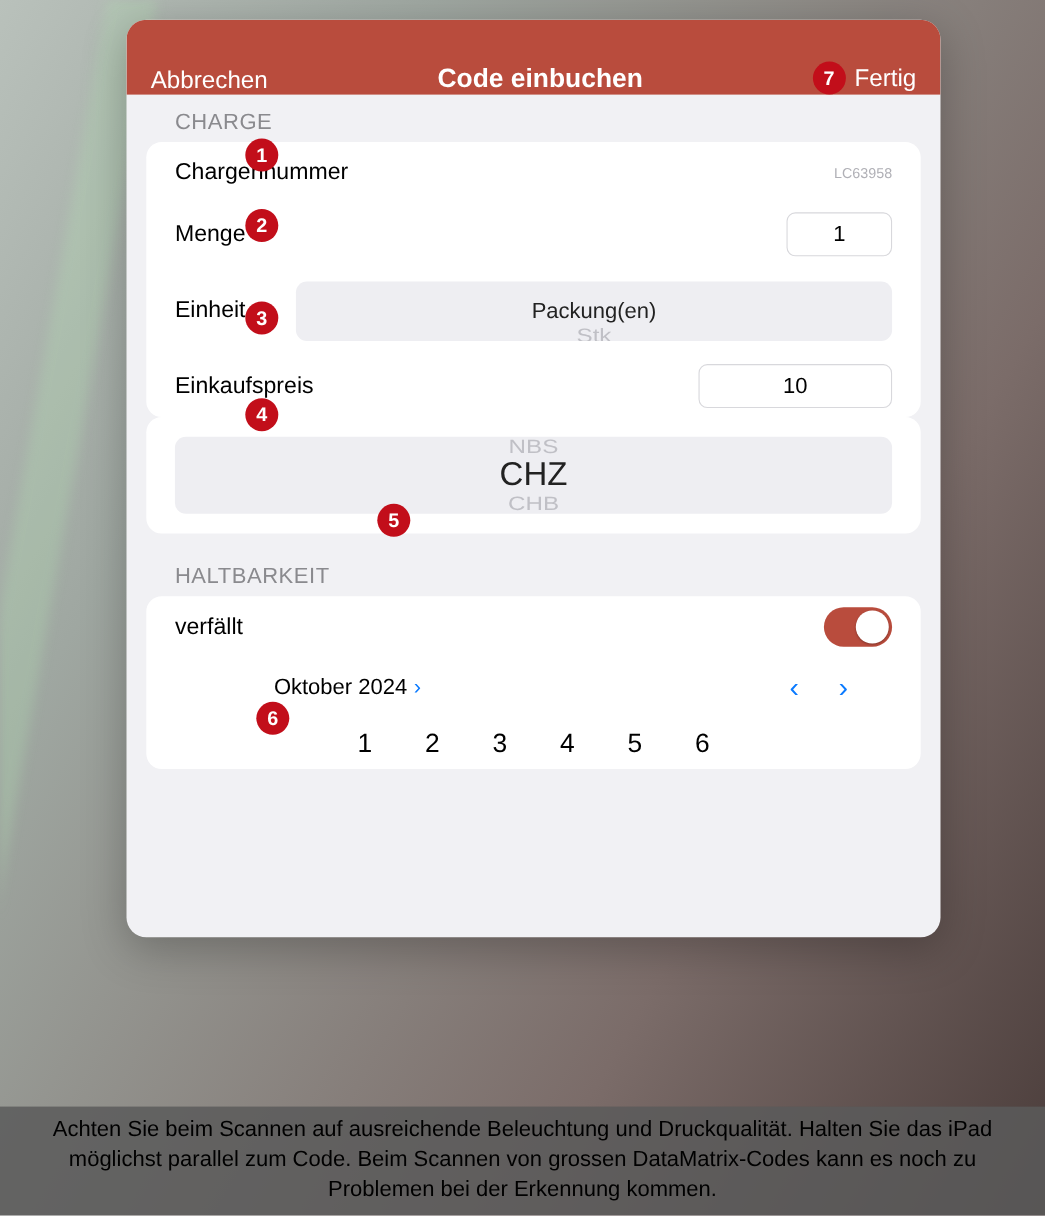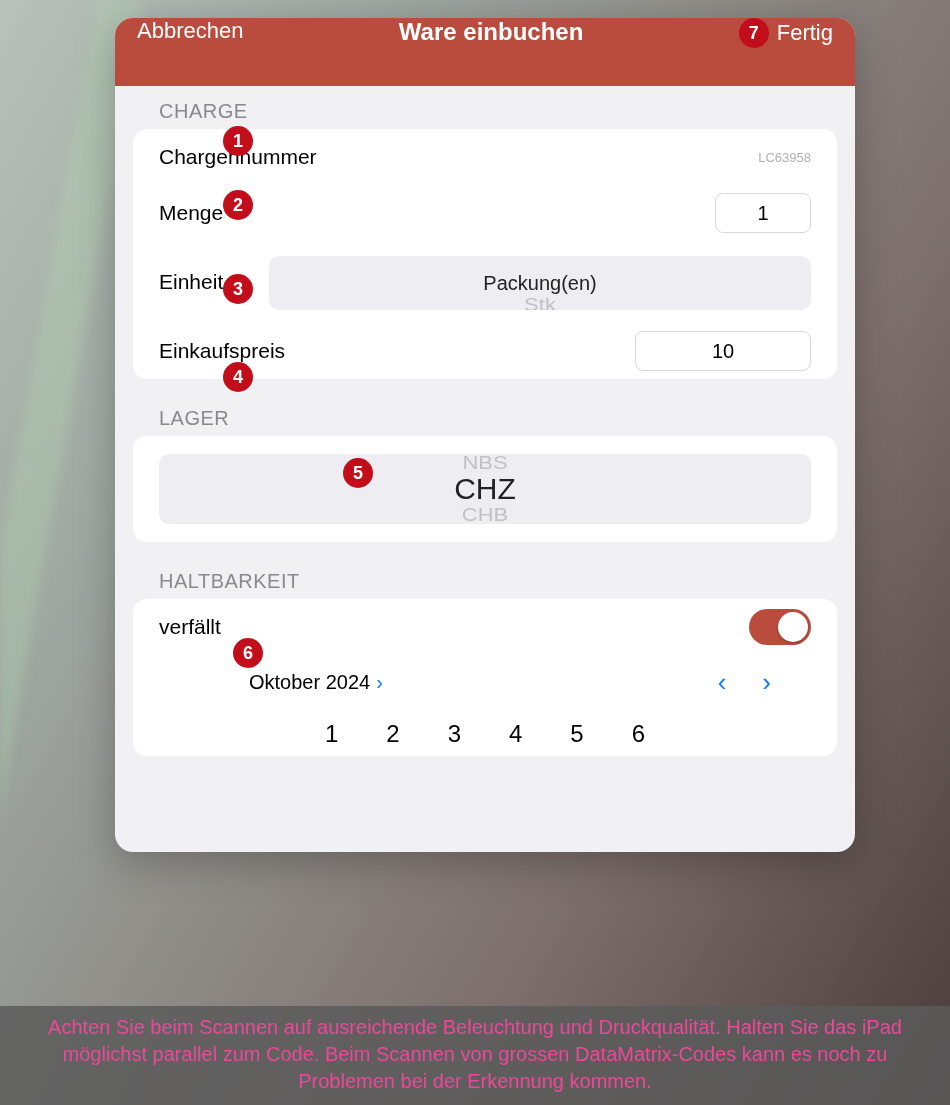--- a/index.html
+++ b/index.html
@@ -21,21 +21,21 @@
     width: 740px; height: 834px;
     background: #f1f1f4;
     border-radius: 18px;
     overflow: hidden;
     box-shadow: 0 10px 40px rgba(0,0,0,0.25);
   }
 
   .header {
     height: 68px;
     background: #b94c3d;
-    display: flex; align-items: flex-start; justify-content: space-between;
+    display: flex; align-items: flex-end; justify-content: space-between;
     padding: 0 22px;
     color: #fff;
   }
   .header-left, .header-right { font-size: 22px; font-weight: 400; }
   .header-title { font-size: 24px; font-weight: 700; }
   .header-right { display:flex; align-items:center; gap:8px; }
 
   .section-label {
     font-size: 20px; color: #8a8a8e; letter-spacing: 0.5px;
     padding: 14px 0 6px 44px;
@@ -123,35 +123,35 @@
     background:#c20e1a; color:#fff;
     display:flex; align-items:center; justify-content:center;
     font-size:18px; font-weight:700;
     z-index:10;
     box-shadow:0 0 0 2px rgba(255,255,255,0.0);
   }
 
   .footer-tip {
     position:absolute; left:0; right:0; bottom:0;
     background: rgba(90,90,90,0.85);
-    color:#ec4899; font-size:20px; line-height:1.35;
+    color:#000000; font-size:20px; line-height:1.35;
     padding: 8px 12px 10px 12px;
     text-align:center;
   }
 </style>
 </head>
 <body>
 
 <div class="bg-stripe"></div>
 
 <div class="modal">
 
   <div class="header">
     <div class="header-left">Abbrechen</div>
-    <div class="header-title">Ware einbuchen</div>
+    <div class="header-title">Code einbuchen</div>
     <div class="header-right">
       <span class="annot" style="position:static;">7</span>
       <span>Fertig</span>
     </div>
   </div>
 
   <div class="section-label">CHARGE</div>
   <span class="annot" style="left:108px; top:108px;">1</span>
 
   <div class="card">
@@ -175,21 +175,20 @@
       </div>
     </div>
 
     <span class="annot" style="left:108px; top:344px;">4</span>
     <div class="row">
       <span class="row-label">Einkaufspreis</span>
       <input class="row-input wide" value="10" style="">
     </div>
   </div>
 
-  <div class="section-label" style="padding-top:28px;">LAGER</div>
   <span class="annot" style="left:228px; top:440px;">5</span>
   <div class="card lager-card">
     <div class="picker full">
       <span class="picker-faded-top">NBS</span>
       <span class="picker-main">CHZ</span>
       <span class="picker-faded-bot">CHB</span>
     </div>
   </div>
 
   <div class="section-label" style="padding-top:28px;">HALTBARKEIT</div>

